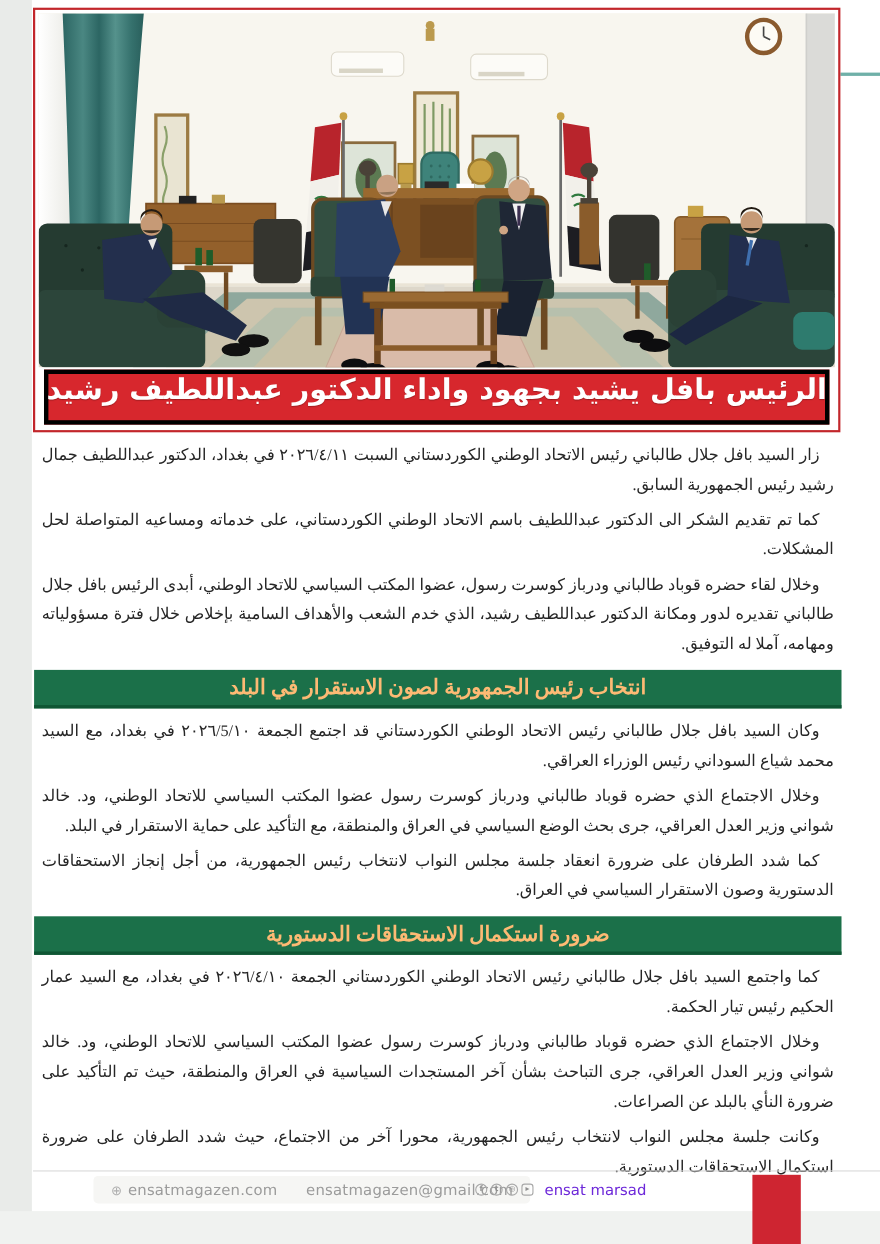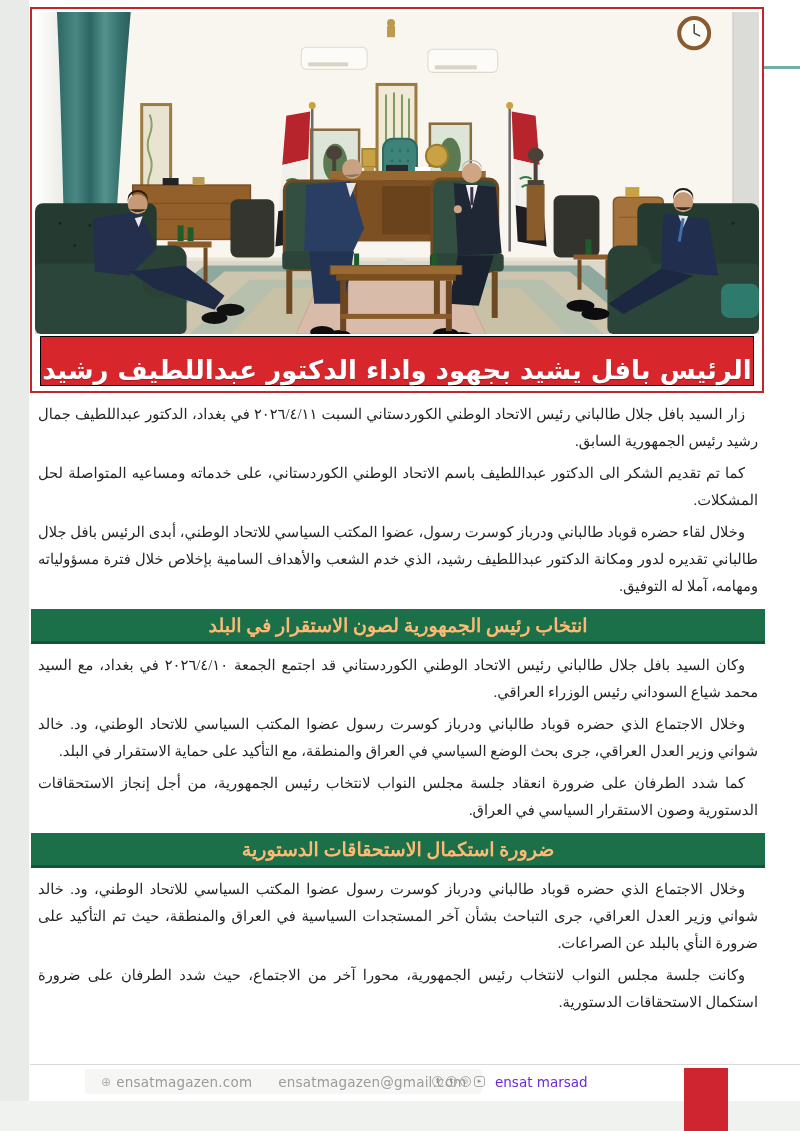--- a/index.html
+++ b/index.html
@@ -14,22 +14,22 @@
 
   
   .photo-frame{
     position:absolute;left:30px;top:7px;width:734px;height:386px;
     border:2px solid #c2262b;background:#fff;
   }
   .photo-scene{position:absolute;left:3px;top:3px;right:3px;height:322px;background:#f8f6ef;overflow:hidden;}
   .photo-scene svg{display:block;width:100%;height:100%;}
   .headline-banner{
     position:absolute;left:8px;right:8px;bottom:5px;height:50px;
-    background:#d7272d;border:1px solid #000000;
-    display:flex;align-items:flex-end;justify-content:center;
+    background:#d7272d;border:4px solid #000000;
+    display:flex;align-items:flex-start;justify-content:center;
   }
   .headline-banner span{
     color:#fff;font-size:26px;font-weight:bold;direction:rtl;white-space:nowrap;
     text-shadow:0 1px 1px rgba(0,0,0,.25);
   }
 
   
   .article{
     position:absolute;left:31px;top:401px;width:734px;direction:rtl;color:#262626;font-family:Liberation Serif, serif;
   }
@@ -319,27 +319,28 @@
   </div>
 
   <div class="article">
     <p>زار السيد بافل جلال طالباني رئيس الاتحاد الوطني الكوردستاني السبت ٢٠٢٦/٤/١١ في بغداد، الدكتور عبداللطيف جمال رشيد رئيس الجمهورية السابق.</p>
     <p>كما تم تقديم الشكر الى الدكتور عبداللطيف باسم الاتحاد الوطني الكوردستاني، على خدماته ومساعيه المتواصلة لحل المشكلات.</p>
     <p>وخلال لقاء حضره قوباد طالباني ودرباز كوسرت رسول، عضوا المكتب السياسي للاتحاد الوطني، أبدى الرئيس بافل جلال طالباني تقديره لدور ومكانة الدكتور عبداللطيف رشيد، الذي خدم الشعب والأهداف السامية بإخلاص خلال فترة مسؤولياته ومهامه، آملا له التوفيق.</p>
 
     <div class="section-header">
       <span>انتخاب رئيس الجمهورية لصون الاستقرار في البلد</span>
     </div>
-    <p>وكان السيد بافل جلال طالباني رئيس الاتحاد الوطني الكوردستاني قد اجتمع الجمعة ٢٠٢٦/٤/١٠ في بغداد، مع السيد محمد شياع السوداني رئيس الوزراء العراقي.</p>
+    <p>وكان السيد بافل جلال طالباني رئيس الاتحاد الوطني الكوردستاني قد اجتمع الجمعة ٢٠٢٦/5/١٠ في بغداد، مع السيد محمد شياع السوداني رئيس الوزراء العراقي.</p>
     <p>وخلال الاجتماع الذي حضره قوباد طالباني ودرباز كوسرت رسول عضوا المكتب السياسي للاتحاد الوطني، ود. خالد شواني وزير العدل العراقي، جرى بحث الوضع السياسي في العراق والمنطقة، مع التأكيد على حماية الاستقرار في البلد.</p>
     <p>كما شدد الطرفان على ضرورة انعقاد جلسة مجلس النواب لانتخاب رئيس الجمهورية، من أجل إنجاز الاستحقاقات الدستورية وصون الاستقرار السياسي في العراق.</p>
 
     <div class="section-header">
       <span>ضرورة استكمال الاستحقاقات الدستورية</span>
     </div>
+    <p>كما واجتمع السيد بافل جلال طالباني رئيس الاتحاد الوطني الكوردستاني الجمعة ٢٠٢٦/٤/١٠ في بغداد، مع السيد عمار الحكيم رئيس تيار الحكمة.</p>
     <p>وخلال الاجتماع الذي حضره قوباد طالباني ودرباز كوسرت رسول عضوا المكتب السياسي للاتحاد الوطني، ود. خالد شواني وزير العدل العراقي، جرى التباحث بشأن آخر المستجدات السياسية في العراق والمنطقة، حيث تم التأكيد على ضرورة النأي بالبلد عن الصراعات.</p>
     <p>وكانت جلسة مجلس النواب لانتخاب رئيس الجمهورية، محورا آخر من الاجتماع، حيث شدد الطرفان على ضرورة استكمال الاستحقاقات الدستورية.</p>
   </div>
 
   <div class="footer-rule"></div>
 
   <div class="footer-bar">
     <span class="footer-item">
       <span class="globe">⊕</span>
       <span>ensatmagazen.com</span>

